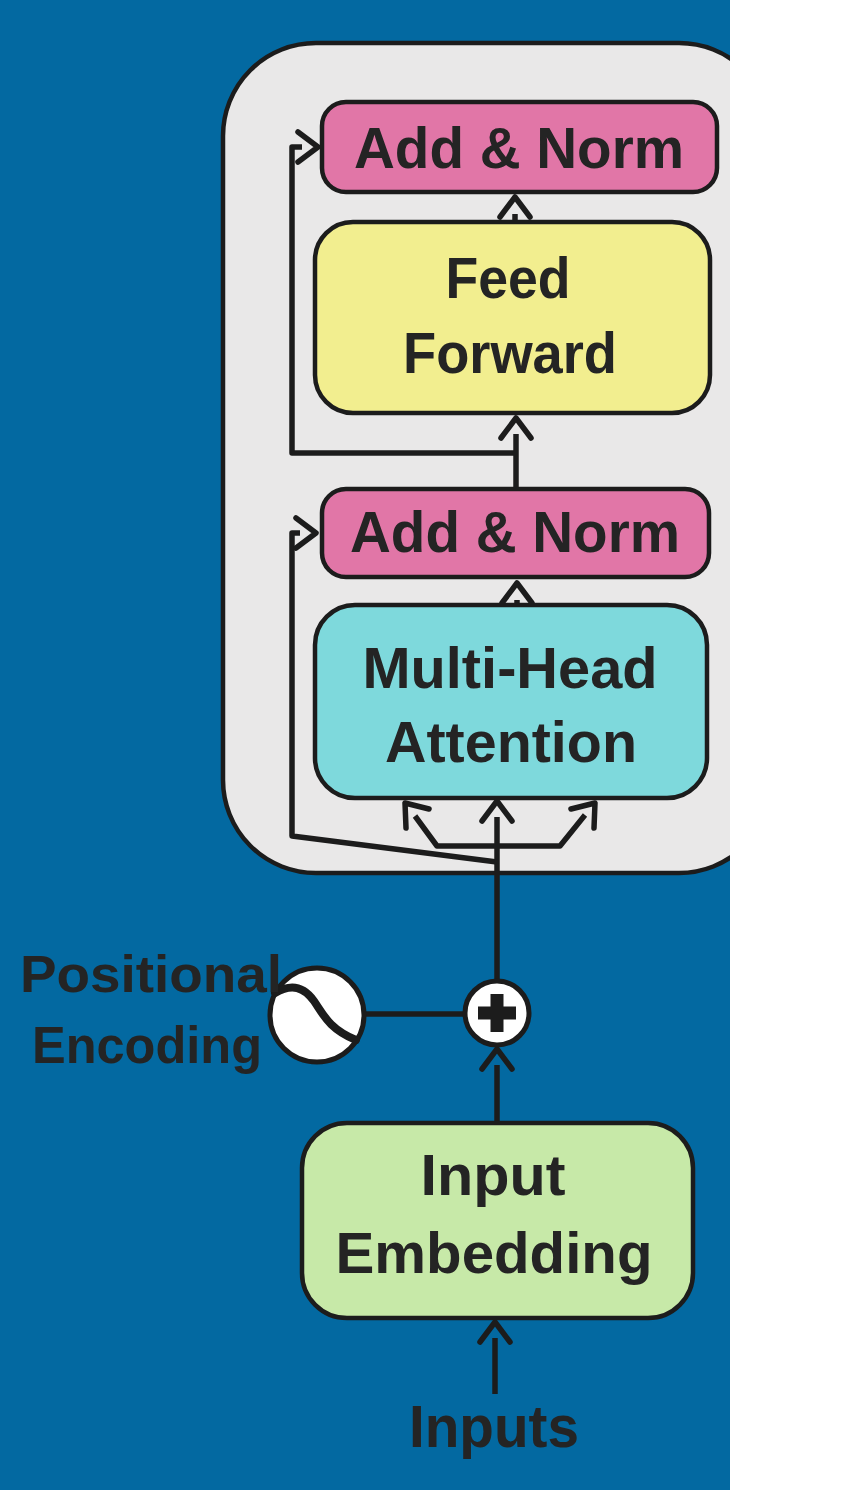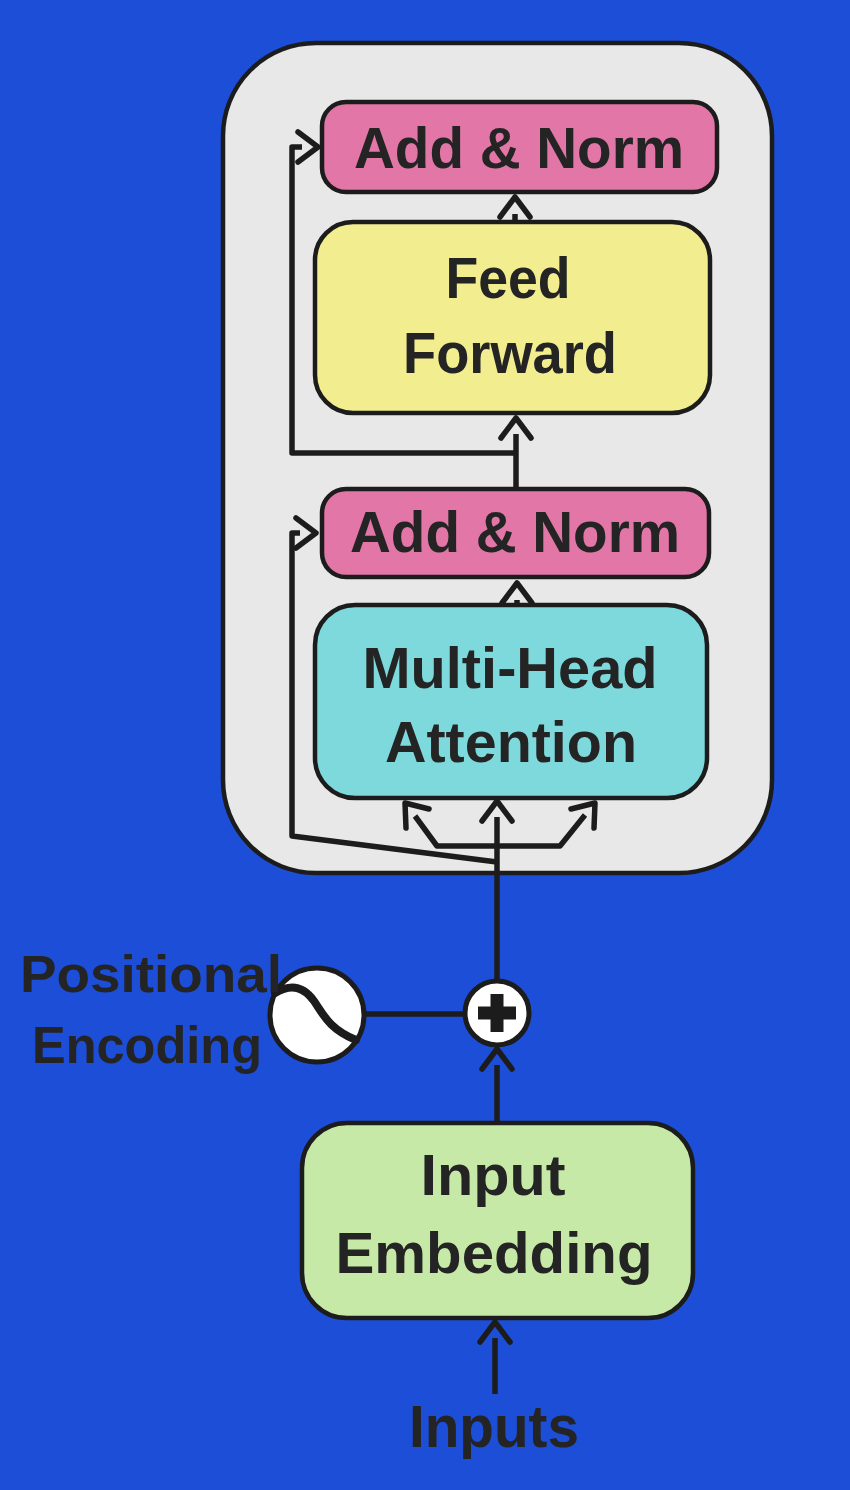--- a/index.html
+++ b/index.html
@@ -1,16 +1,16 @@
 <!DOCTYPE html>
 <html><head>
 <meta charset="utf-8">
 <style>
   html,body{margin:0;padding:0;background:#ffffff;}
-  .stage{position:relative;width:850px;height:1490px;background:#1d4ed8;overflow:hidden;}
+  .stage{position:relative;width:730px;height:1490px;background:#0369a1;overflow:hidden;}
   svg{display:block;width:850px;height:1490px;}
   svg text{
     font-family:"Liberation Sans","DejaVu Sans",sans-serif;
     font-weight:700;
     fill:#242424;
   }
   .t58{font-size:58px;}
   .t52{font-size:52px;}
   .t60{font-size:60px;}
   .ln{fill:none;stroke:#1c1c1c;stroke-width:5.5;stroke-linejoin:round;stroke-linecap:butt;}

